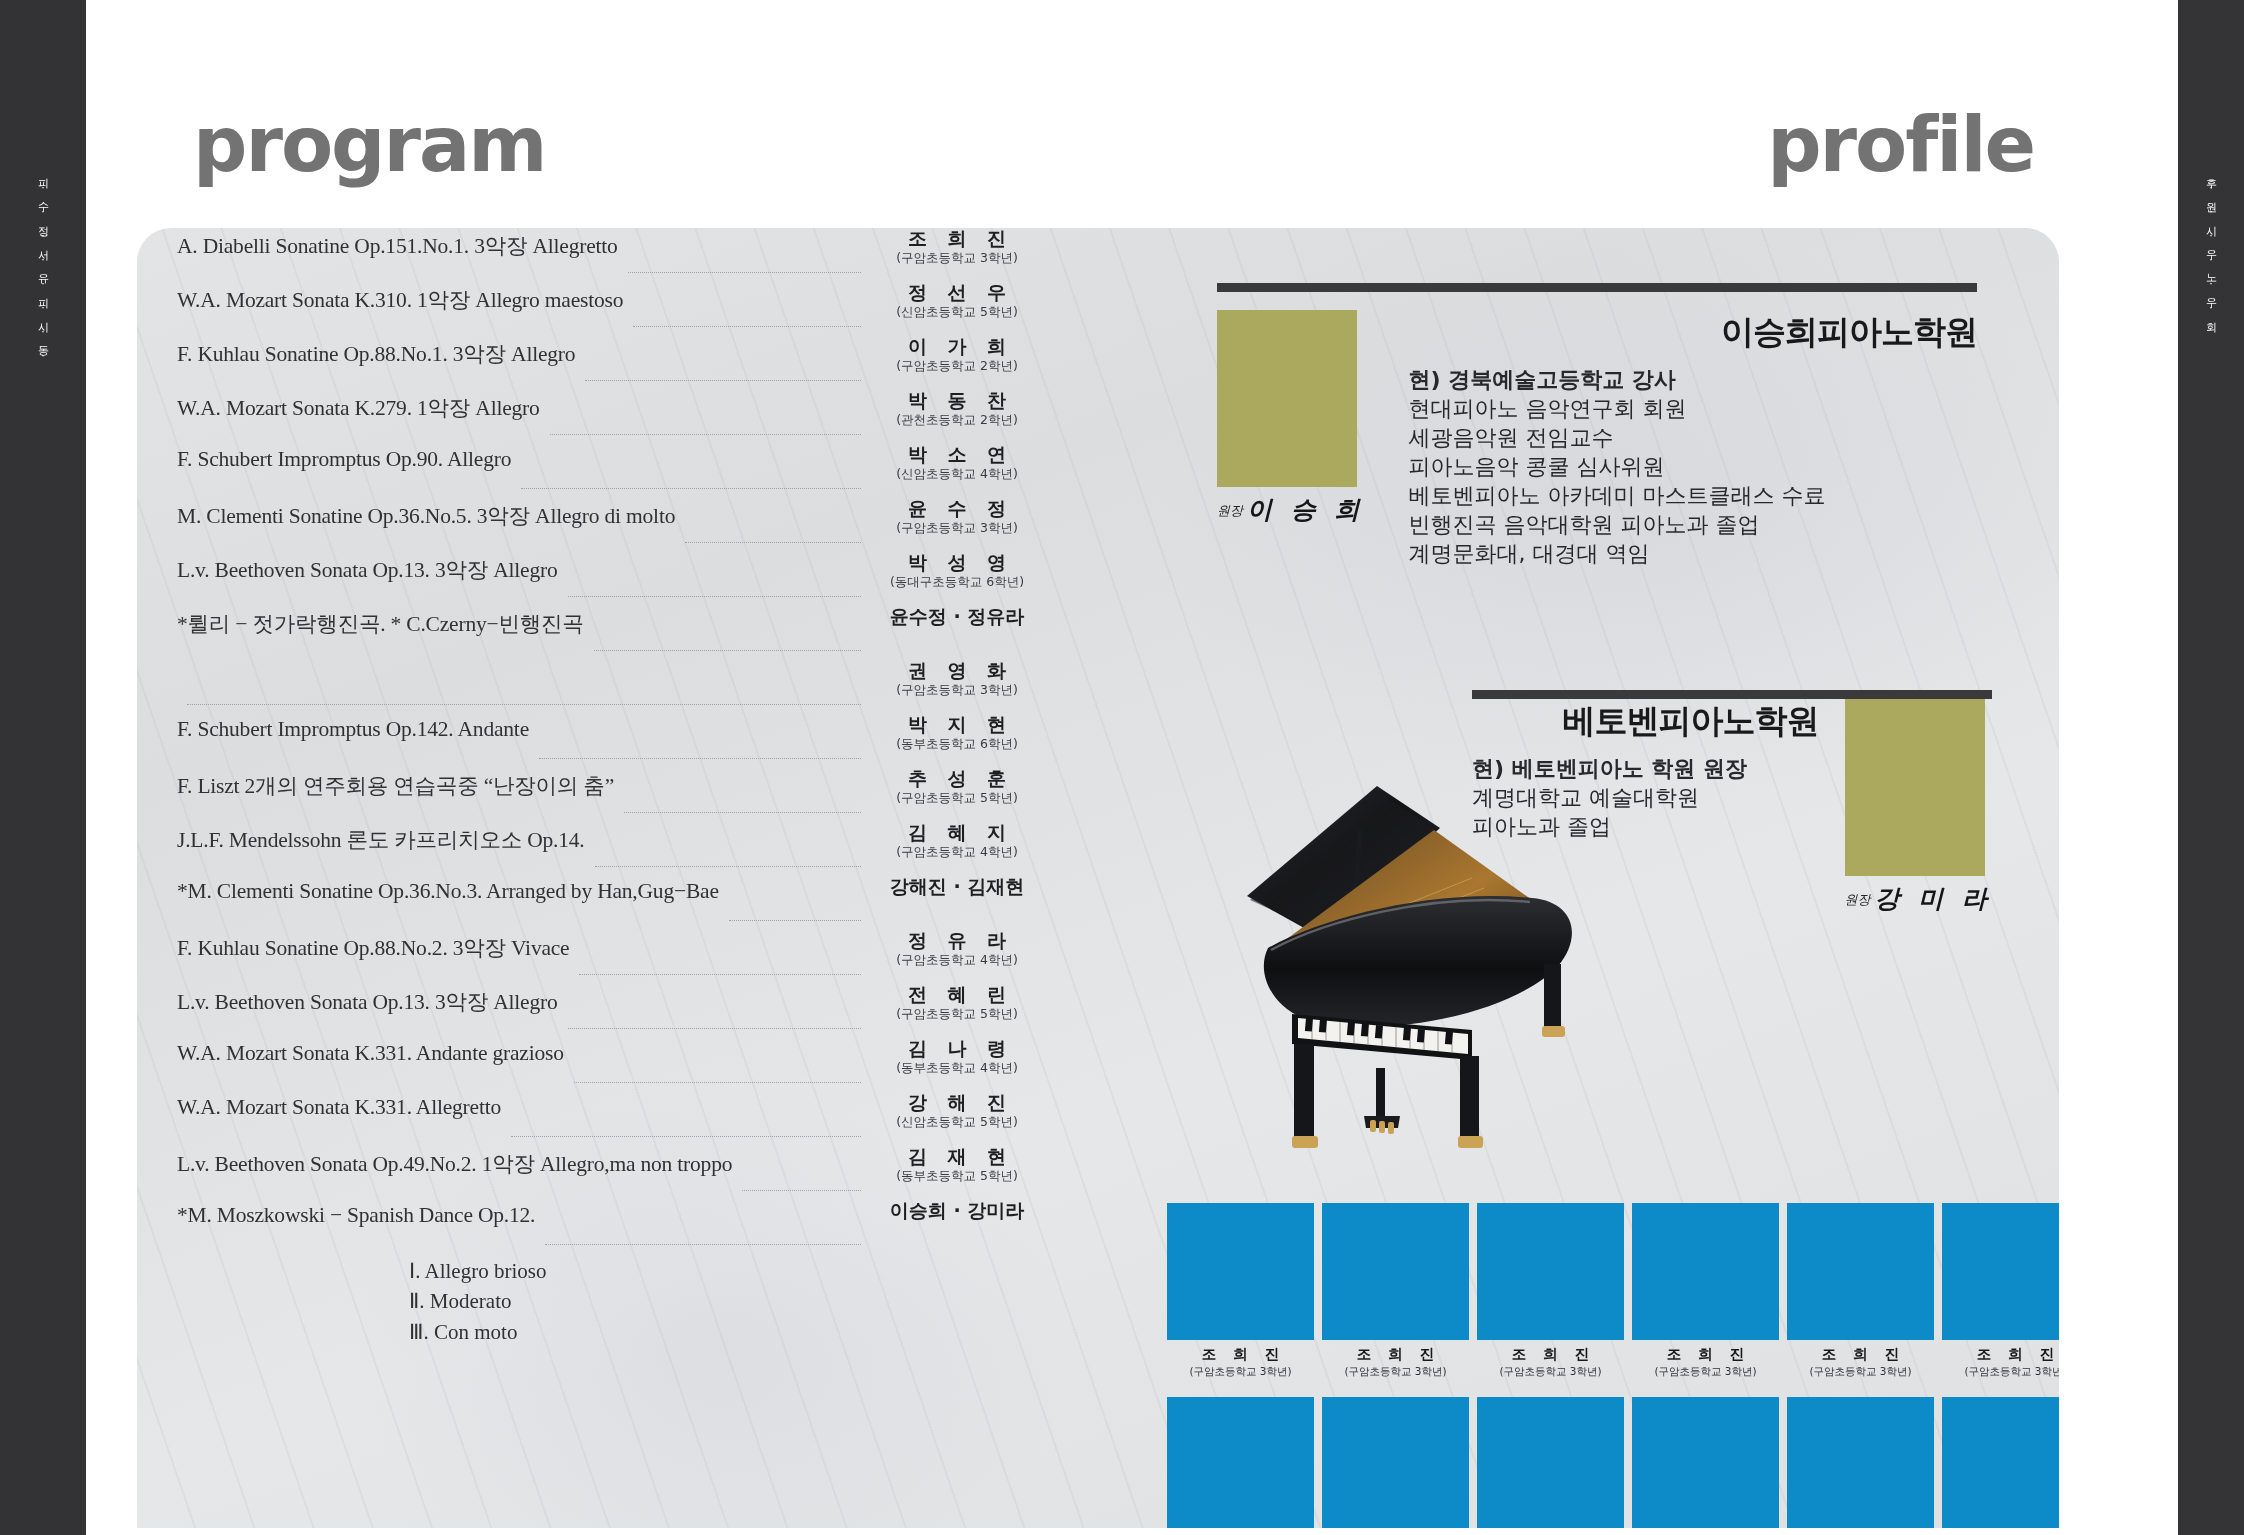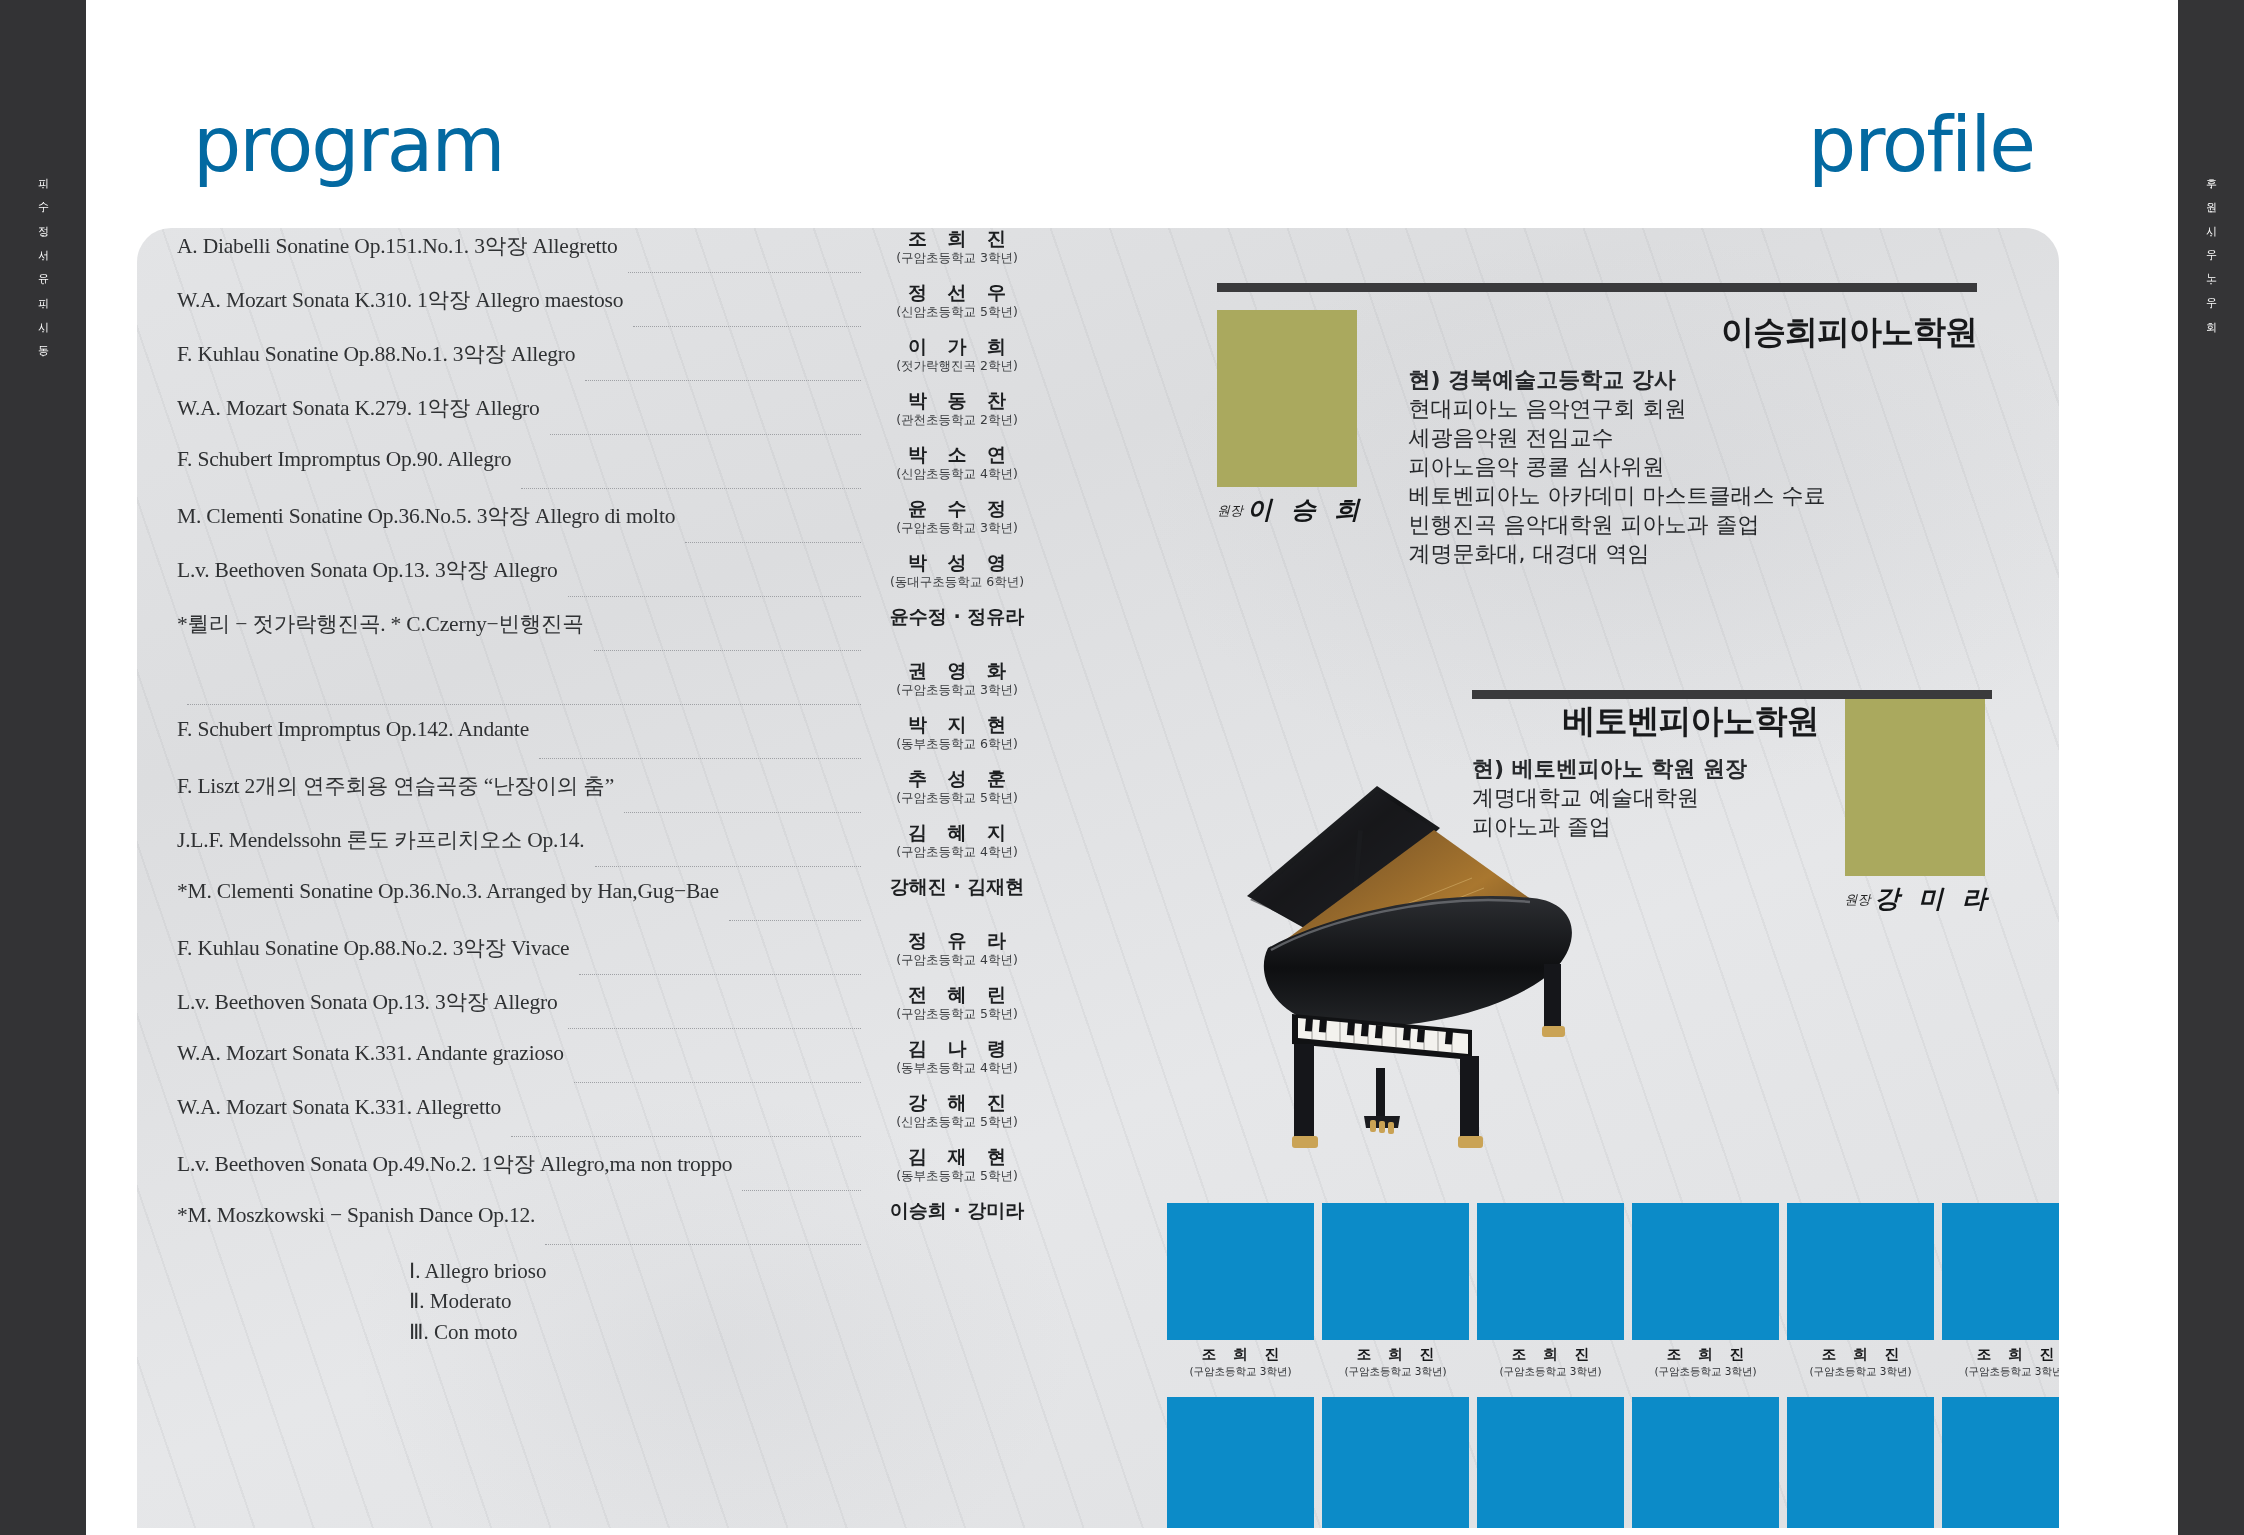--- a/index.html
+++ b/index.html
@@ -38,23 +38,23 @@
     white-space: nowrap;
     line-height: 1;
   }
   .sidebar.left  .vtext { top: 170px; }
   .sidebar.right .vtext { top: 170px; }
 
   
   .bigtitle {
     position: absolute;
     font-family: "DejaVu Sans", sans-serif;
-    font-weight: normal;
+    font-weight: bold;
     font-size: 76px;
-    color: #0369a1;
+    color: #737373;
     letter-spacing: -2px;
     z-index: 5;
   }
   #title-program { left: 193px; top: 100px; }
   #title-profile { right: 210px;  top: 100px; }
 
   
   #panel {
     position: absolute;
     left: 137px; top: 228px;
@@ -248,21 +248,21 @@
           <div class="pperf">
             <div class="pname">정 선 우</div>
             <div class="pschool">(신암초등학교 5학년)</div>
           </div>
         </div>
         <div class="prow">
           <div class="ptitle">F. Kuhlau Sonatine Op.88.No.1. 3악장 Allegro</div>
           <div class="dots"></div>
           <div class="pperf">
             <div class="pname">이 가 희</div>
-            <div class="pschool">(젓가락행진곡 2학년)</div>
+            <div class="pschool">(구암초등학교 2학년)</div>
           </div>
         </div>
         <div class="prow">
           <div class="ptitle">W.A. Mozart Sonata K.279. 1악장 Allegro</div>
           <div class="dots"></div>
           <div class="pperf">
             <div class="pname">박 동 찬</div>
             <div class="pschool">(관천초등학교 2학년)</div>
           </div>
         </div>

